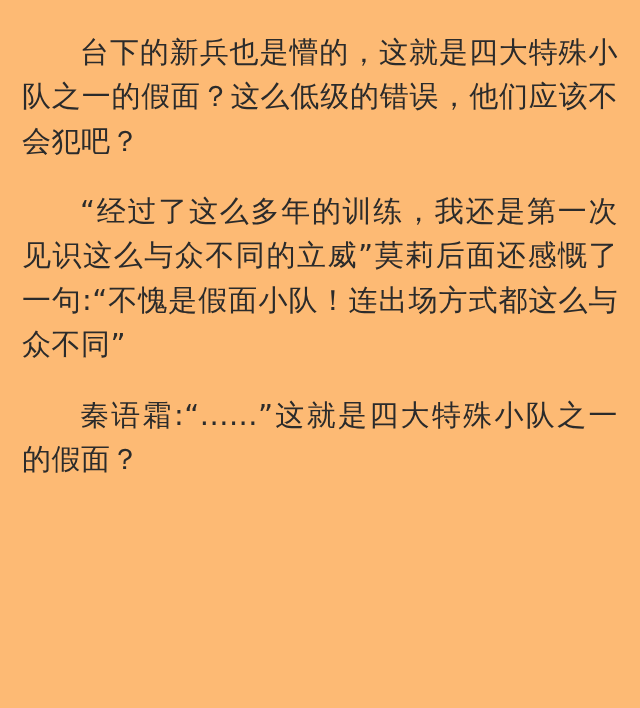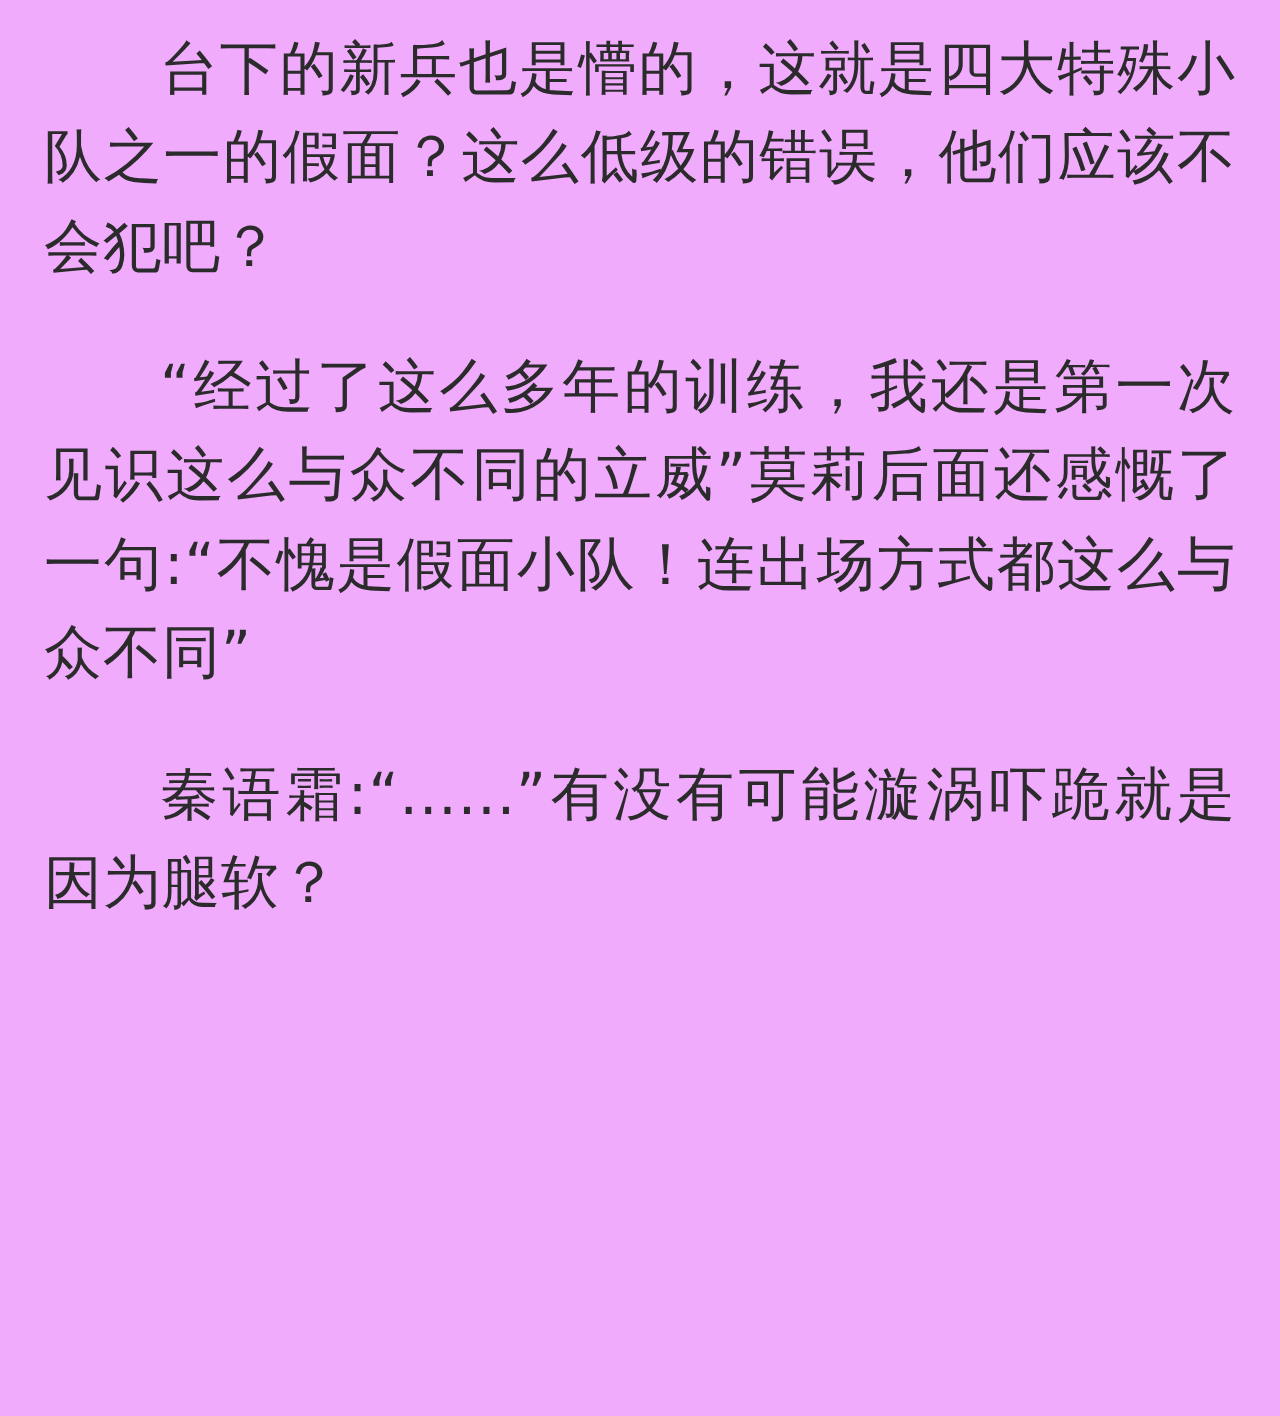--- a/index.html
+++ b/index.html
@@ -10,22 +10,22 @@
   body {
     width: 640px;
     height: 708px;
     overflow: hidden;
     font-family: "DejaVu Sans", "Liberation Sans", sans-serif;
   }
   .page {
     box-sizing: border-box;
     width: 640px;
     height: 708px;
-    padding: 12px 22px 10px 22px;
-    background: #f0abfc;
+    padding: 30px 22px 10px 22px;
+    background: #fdba74;
   }
   .para {
     font-size: 29px;
     line-height: 1.53;
     color: #2b2b2b;
     letter-spacing: 0.5px;
     text-align: justify;
     text-justify: inter-character;
     margin: 0 0 26px 0;
     text-indent: 2em;
@@ -34,14 +34,14 @@
   .para:last-child {
     margin-bottom: 0;
   }
 </style>
 </head>
 <body>
 
 <div class="page">
   <p class="para">台下的新兵也是懵的，这就是四大特殊小队之一的假面？这么低级的错误，他们应该不会犯吧？</p>
   <p class="para">“经过了这么多年的训练，我还是第一次见识这么与众不同的立威”莫莉后面还感慨了一句:“不愧是假面小队！连出场方式都这么与众不同”</p>
-  <p class="para">秦语霜:“......”有没有可能漩涡吓跪就是因为腿软？</p>
+  <p class="para">秦语霜:“......”这就是四大特殊小队之一的假面？</p>
 </div>
 
 </body></html>

